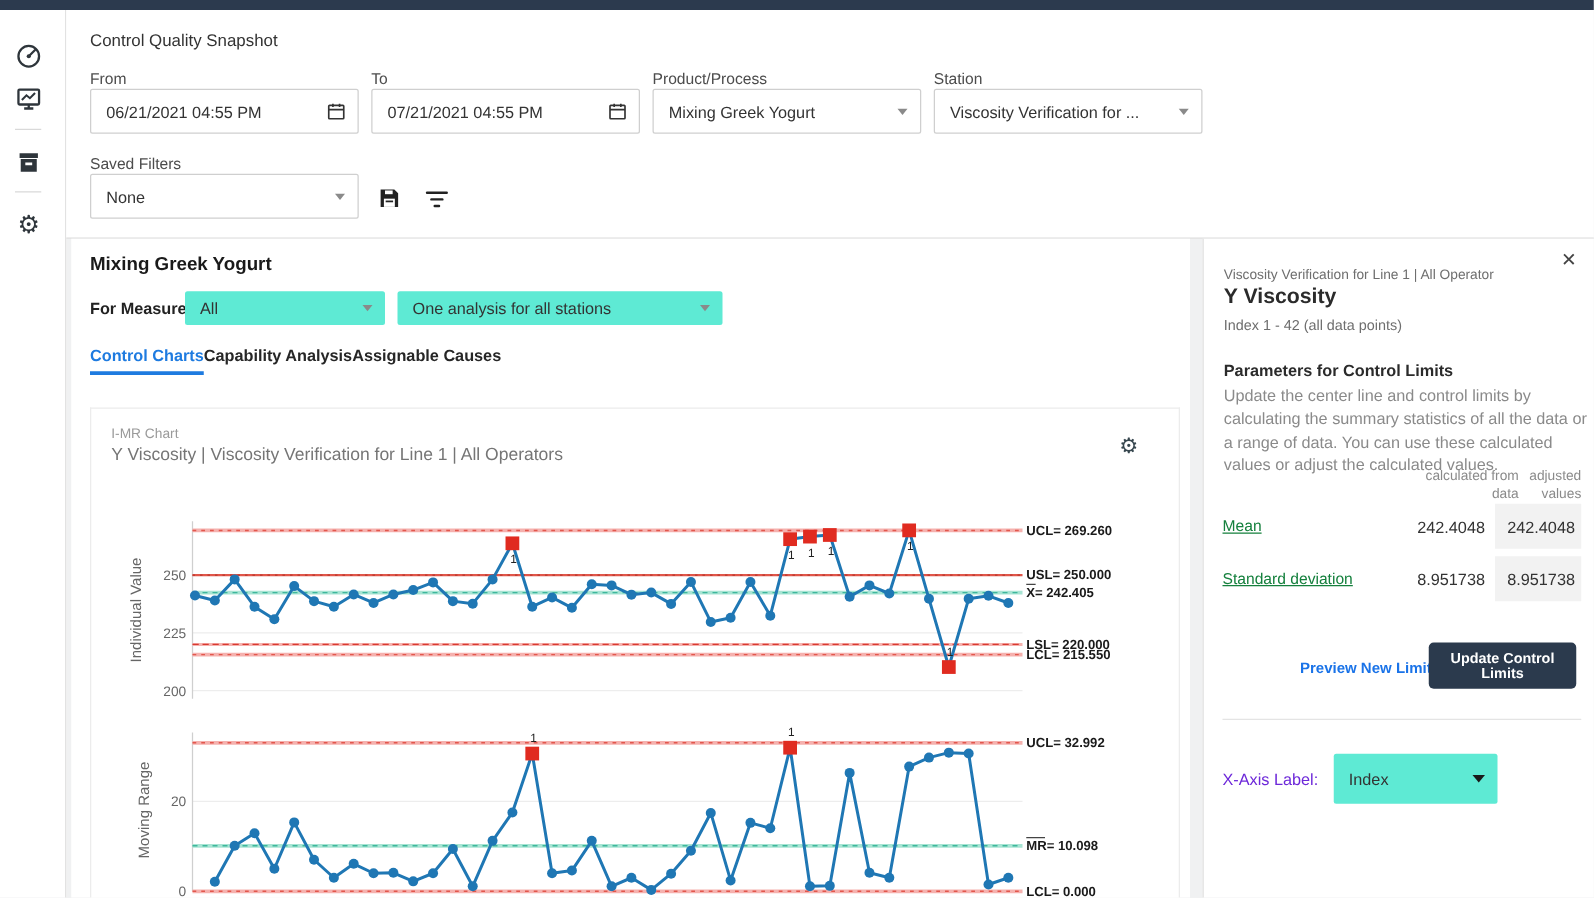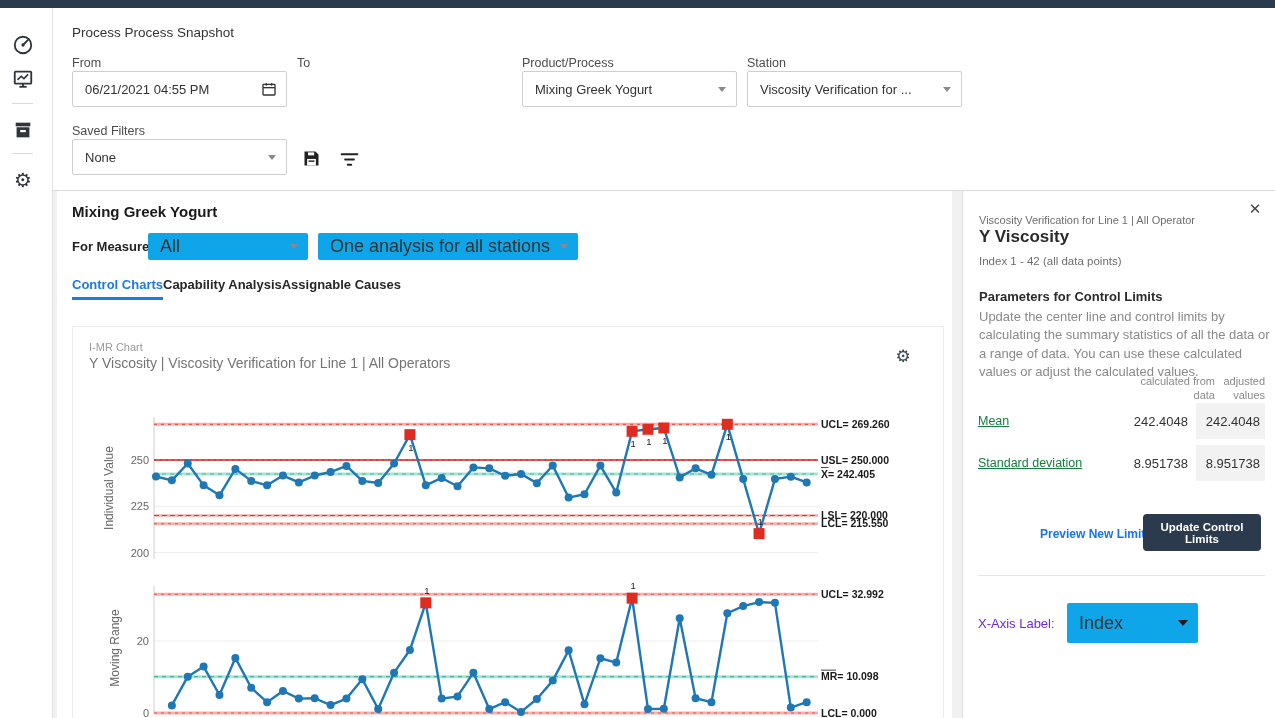--- a/index.html
+++ b/index.html
@@ -18,21 +18,21 @@
   #header { position:absolute; left:53px; top:8px; width:1222px; height:183px; background:#fff; border-bottom:1px solid #dcdcdc; }
   #page-title { position:absolute; left:19px; top:17px; font-size:13.5px; color:#333; }
   .field-label { position:absolute; font-size:12.5px; color:#4c4c4c; }
   .input-box { position:absolute; height:36px; width:215px; background:#fff; border:1px solid #cfcfcf; border-radius:2px;
     display:flex; align-items:center; padding:0 10px 0 12px; font-size:13px; color:#333; }
   .input-box input { border:none; outline:none; flex:1; font:inherit; color:inherit; background:transparent; }
   .dd-caret { width:0; height:0; border-left:4px solid transparent; border-right:4px solid transparent; border-top:5px solid #8a8a8a; margin-left:auto; }
   .icon-btn { position:absolute; width:22px; height:22px; cursor:pointer; color:#2e353b; }
 
   
-  .gray-dd { background:#0ea5e9; border-radius:2px; display:flex; align-items:center; padding:0 10px 0 12px; font-size:18px; color:#333; cursor:pointer; }
+  .gray-dd { background:#5eead4; border-radius:2px; display:flex; align-items:center; padding:0 10px 0 12px; font-size:13px; color:#333; cursor:pointer; }
 
   
   #main-card { position:absolute; left:57px; top:191px; width:895px; height:527px; background:#fff; }
   #process-title { position:absolute; left:15px; top:12px; font-size:15px; font-weight:bold; color:#1a1a1a; }
   #measure-label { position:absolute; left:15px; top:48px; font-size:13px; font-weight:bold; color:#222; }
   #measure-dd { position:absolute; left:91px; top:42px; width:160px; height:27px; }
   #analysis-dd { position:absolute; left:261px; top:42px; width:260px; height:27px; }
   #tabs { position:absolute; left:15px; top:86px; display:flex; }
   .tab { font-size:13px; font-weight:600; color:#262626; padding-bottom:8px; cursor:pointer; position:relative; }
   .tab.active { color:#1e7be0; }
@@ -98,36 +98,47 @@
         <path d="M4 4 h16 v4 H4 z" fill="currentColor"></path>
         <path d="M5 9 h14 v11 H5 z" fill="currentColor"></path>
         <rect x="9" y="12" width="6" height="2.4" fill="#ffffff"></rect>
       </svg>
   </div>
   <div class="side-divider" style="top:145px"></div>
   <div class="side-icon" style="top:161px; font-size:20px; line-height:22px; text-align:center;">⚙</div>
 </div>
 
 <div id="header">
-  <div id="page-title">Process Process Snapshot</div>
+  <div id="page-title">Control Quality Snapshot</div>
 
   <div class="field-label" style="left:19px; top:48px">From</div>
   <div class="input-box" style="left:19px; top:63px">
     <input readonly="" value="06/21/2021 04:55 PM" style="">
     <span>
         <svg viewBox="0 0 24 24" width="16" height="16">
           <rect x="3" y="5" width="18" height="16" rx="1" fill="none" stroke="#333" stroke-width="2"></rect>
           <line x1="3" y1="10" x2="21" y2="10" stroke="#333" stroke-width="2"></line>
           <line x1="8" y1="3" x2="8" y2="7" stroke="#333" stroke-width="2"></line>
           <line x1="16" y1="3" x2="16" y2="7" stroke="#333" stroke-width="2"></line>
         </svg>
       </span>
   </div>
 
   <div class="field-label" style="left:244px; top:48px">To</div>
+  <div class="input-box" style="left:244px; top:63px">
+    <input readonly="" value="07/21/2021 04:55 PM" style="">
+    <span>
+        <svg viewBox="0 0 24 24" width="16" height="16">
+          <rect x="3" y="5" width="18" height="16" rx="1" fill="none" stroke="#333" stroke-width="2"></rect>
+          <line x1="3" y1="10" x2="21" y2="10" stroke="#333" stroke-width="2"></line>
+          <line x1="8" y1="3" x2="8" y2="7" stroke="#333" stroke-width="2"></line>
+          <line x1="16" y1="3" x2="16" y2="7" stroke="#333" stroke-width="2"></line>
+        </svg>
+      </span>
+  </div>
 
   <div class="field-label" style="left:469px; top:48px">Product/Process</div>
   <div class="input-box" style="left:469px; top:63px">
     <span>Mixing Greek Yogurt</span>
     <span class="dd-caret"></span>
   </div>
 
   <div class="field-label" style="left:694px; top:48px">Station</div>
   <div class="input-box" style="left:694px; top:63px">
     <span>Viscosity Verification for ...</span>

